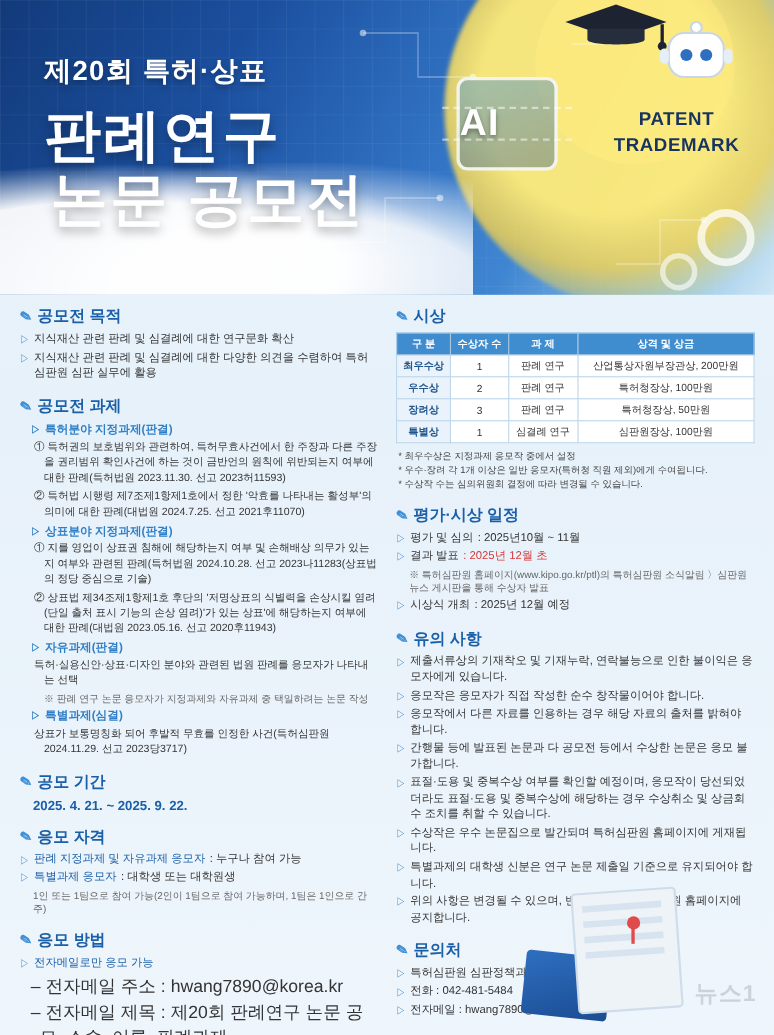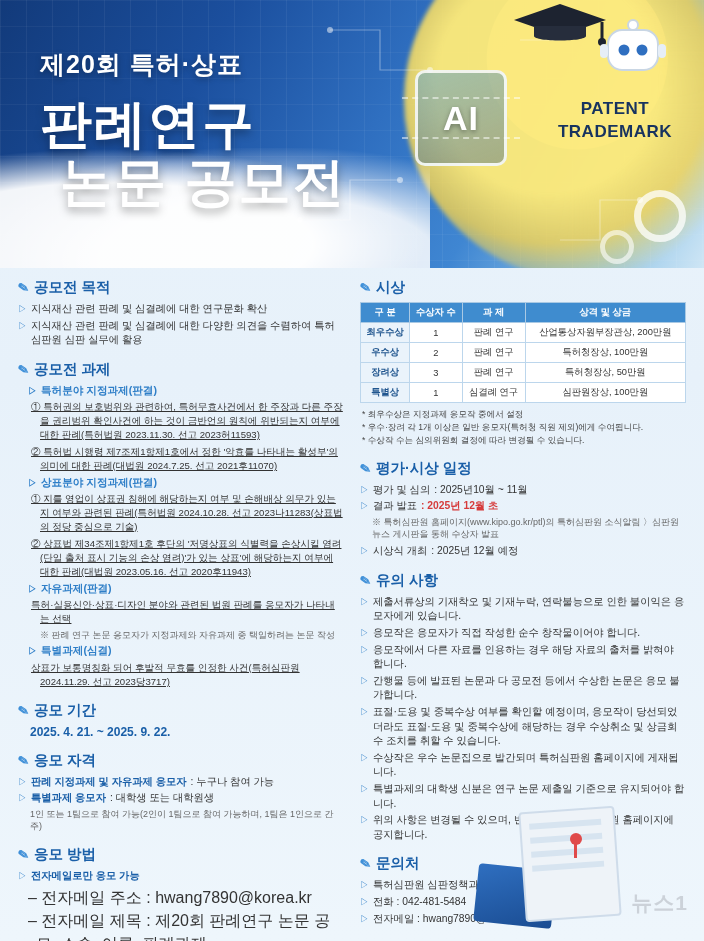--- a/index.html
+++ b/index.html
@@ -39,44 +39,44 @@
     width:360px; height:360px; border-radius:50%;
     background: radial-gradient(circle at 40% 45%, rgba(255,235,120,.95) 0 38%, rgba(255,214,70,.75) 55%, rgba(255,214,70,0) 72%);
     filter: blur(2px);
   }
   .hero-cloud {
     position:absolute; left:-30px; bottom:-40px; width:460px; height:160px;
     background: radial-gradient(ellipse at 30% 60%, rgba(255,255,255,.95) 0 45%, rgba(255,255,255,0) 70%),
                 radial-gradient(ellipse at 65% 70%, rgba(255,255,255,.85) 0 40%, rgba(255,255,255,0) 72%);
   }
   .ai-chip {
-    position:absolute; left:415px; top:70px; width:92px; height:96px;
+    position:absolute; left:415px; top:70px; width:92px; height:85px;
     border:3px solid rgba(255,255,255,.85); border-radius:10px;
     background: linear-gradient(160deg, rgba(70,150,220,.45), rgba(25,70,140,.35));
-    display:flex; align-items:center; justify-content:center;
+    display:flex; align-items:center; 
     color:#fff; font-weight:bold; font-size:34px; letter-spacing:1px;
     text-shadow:0 2px 5px rgba(0,0,0,.35);
   }
   .ai-chip::before, .ai-chip::after{
     content:""; position:absolute; left:-16px; right:-16px; height:0;
     border-top:2px dashed rgba(255,255,255,.5);
   }
   .ai-chip::before{ top:24px; } .ai-chip::after{ bottom:24px; }
   .hero-title-small {
     position:absolute; left:40px; top:48px;
     color:#ffffff; font-size:25px; font-weight:bold; letter-spacing:1px;
     text-shadow: 0 2px 6px rgba(0,0,0,.35);
   }
   .hero-title-big {
     position:absolute; left:40px; top:95px;
     color:#ffffff; font-size:52px; font-weight:bold; line-height:1.12;
     letter-spacing:2px;
     text-shadow: 0 4px 10px rgba(0,0,0,.35);
   }
-  .hero-title-big div:nth-child(2){ margin-left:20px; }
+  .hero-title-big div:nth-child(2){ margin-left:6px; }
   .hero-badge {
     position:absolute; right:32px; top:98px; text-align:center;
     color:#17335f; font-weight:bold; font-size:17px; line-height:1.35;
     letter-spacing:.5px;
   }
   .robot {
     position:absolute; right:34px; top:14px; width:74px; height:74px;
   }
   .grad-cap{
     position:absolute; right:96px; top:2px; width:96px; height:46px;
@@ -106,25 +106,25 @@
   .sec { margin-bottom: 12px; }
   .sec-title {
     color:#1a5fa8; font-weight:bold; font-size:14.5px;
     display:flex; align-items:center; gap:5px; margin:0 0 5px 0;
   }
   .pencil { color:#3e8fd8; font-size:13px; transform: rotate(-10deg); }
   .bullet-row { display:flex; gap:4px; font-size:10.3px; color:#333; line-height:1.42; margin-bottom:2px; }
   .tri { color:#2f7fc8; font-size:9px; line-height:1.6; flex:0 0 auto; }
   .sub { padding-left:10px; }
   .sub-head { color:#2f7fc8; font-weight:bold; font-size:10.6px; margin:3px 0 2px 0; display:flex; gap:4px;}
-  .item { font-size:9.6px; color:#333; line-height:1.45; padding-left:12px; text-indent:-9px; margin-bottom:3px;text-decoration:underline; }
+  .item { font-size:9.6px; color:#333; line-height:1.45; padding-left:12px; text-indent:-9px; margin-bottom:3px; }
   .note { font-size:9px; color:#666; padding-left:12px; line-height:1.4; }
   .blue { color:#1a5fa8; }
   .red { color:#d63b3b; }
-  .bold { font-weight:bold; }
+  .bold { font-weight:normal; }
 
   table.prize { width:100%; border-collapse:collapse; font-size:9.3px; }
   table.prize th {
     background:#3f8ccf; color:#fff; font-weight:bold; padding:3px 2px;
     border:1px solid #a9c9e4; text-align:center;
   }
   table.prize td {
     border:1px solid #bcd6ec; padding:3px 2px; text-align:center; background:#fff; color:#333;
   }
   table.prize td.first { background:#eaf3fb; font-weight:bold; color:#21568f; }

